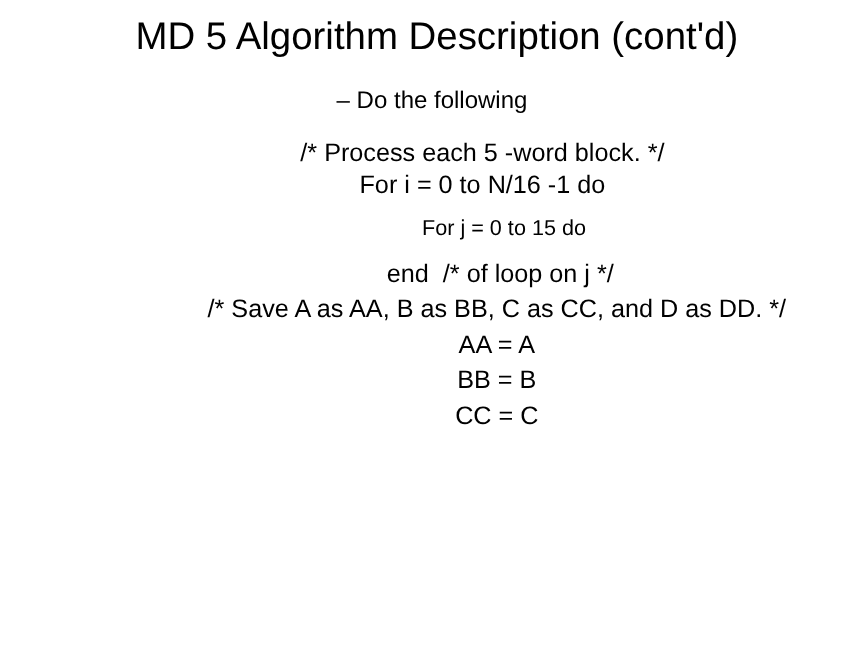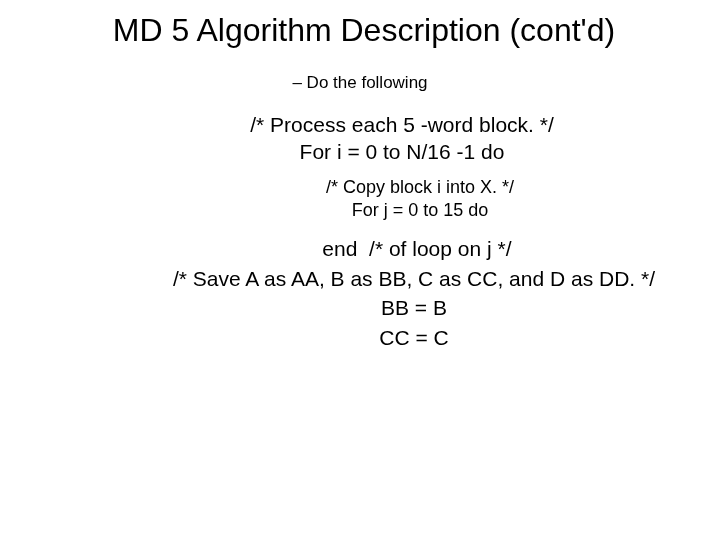--- a/index.html
+++ b/index.html
@@ -17,21 +17,21 @@
       padding: 12px 24px;
       overflow: hidden;
     }
     .title {
       font-size: 32px;
       font-weight: normal;
       margin-bottom: 24px;
       margin-left: 8px;
     }
     .level1 {
-      font-size: 17px;
+      font-size: 20px;
       margin-bottom: 18px;
     }
     .level2 {
       font-size: 21px;
       margin-left: 84px;
       line-height: 1.3;
       margin-bottom: 10px;
     }
     .level3 {
       font-size: 18px;
@@ -51,22 +51,22 @@
 <div class="title">MD 5 Algorithm Description (cont'd)</div>
 
 <div class="level1">– Do the following</div>
 
 <div class="level2">
   <div>/* Process each 5 -word block. */</div>
   <div>For i = 0 to N/16 -1 do</div>
 </div>
 
 <div class="level3">
-  <div>/* Copy block i into X. */</div>
   <div>For j = 0 to 15 do</div>
 </div>
 
 <div class="level3b">
   <div>&nbsp;end&nbsp; /* of loop on j */</div>
   <div>/* Save A as AA, B as BB, C as CC, and D as DD. */</div>
+  <div>AA = A</div>
   <div>BB = B</div>
   <div>CC = C</div>
 </div>
 
 </body></html>

